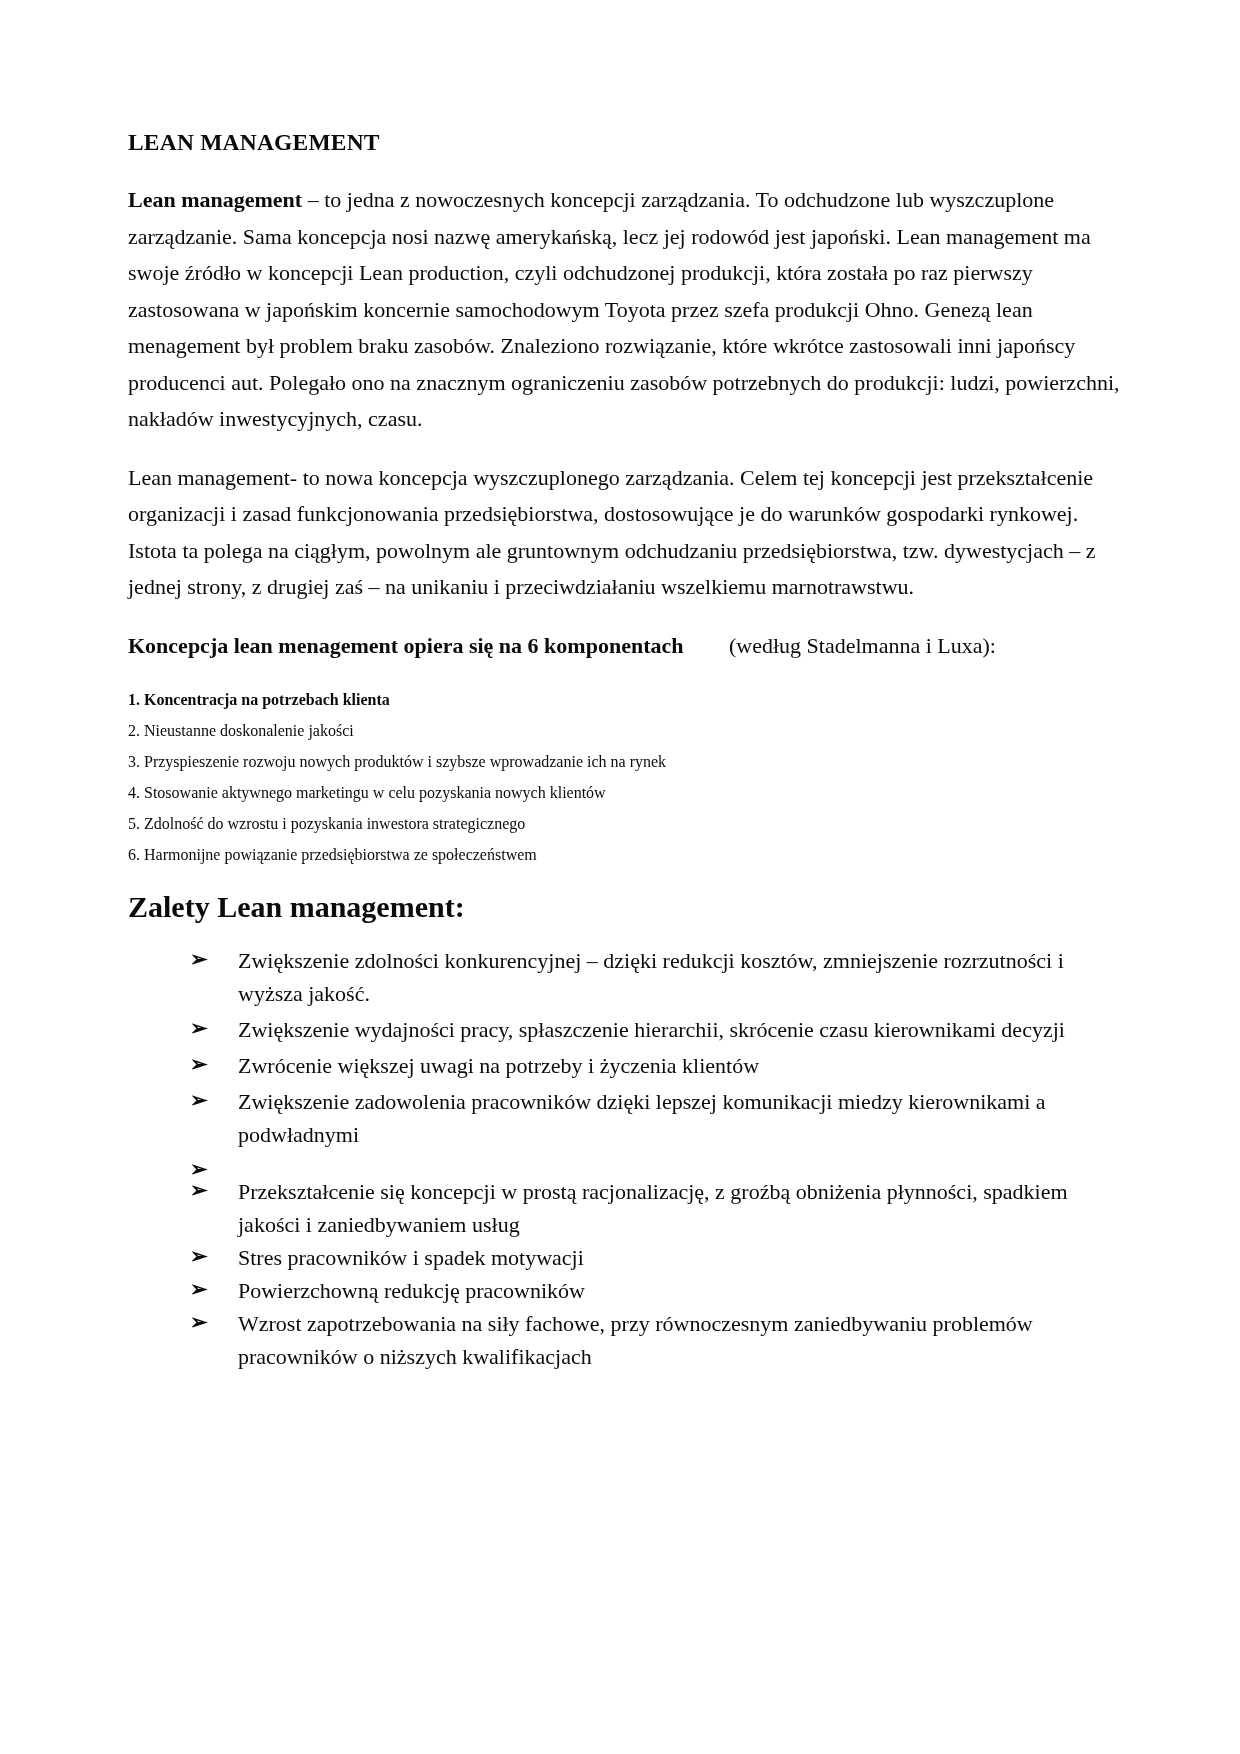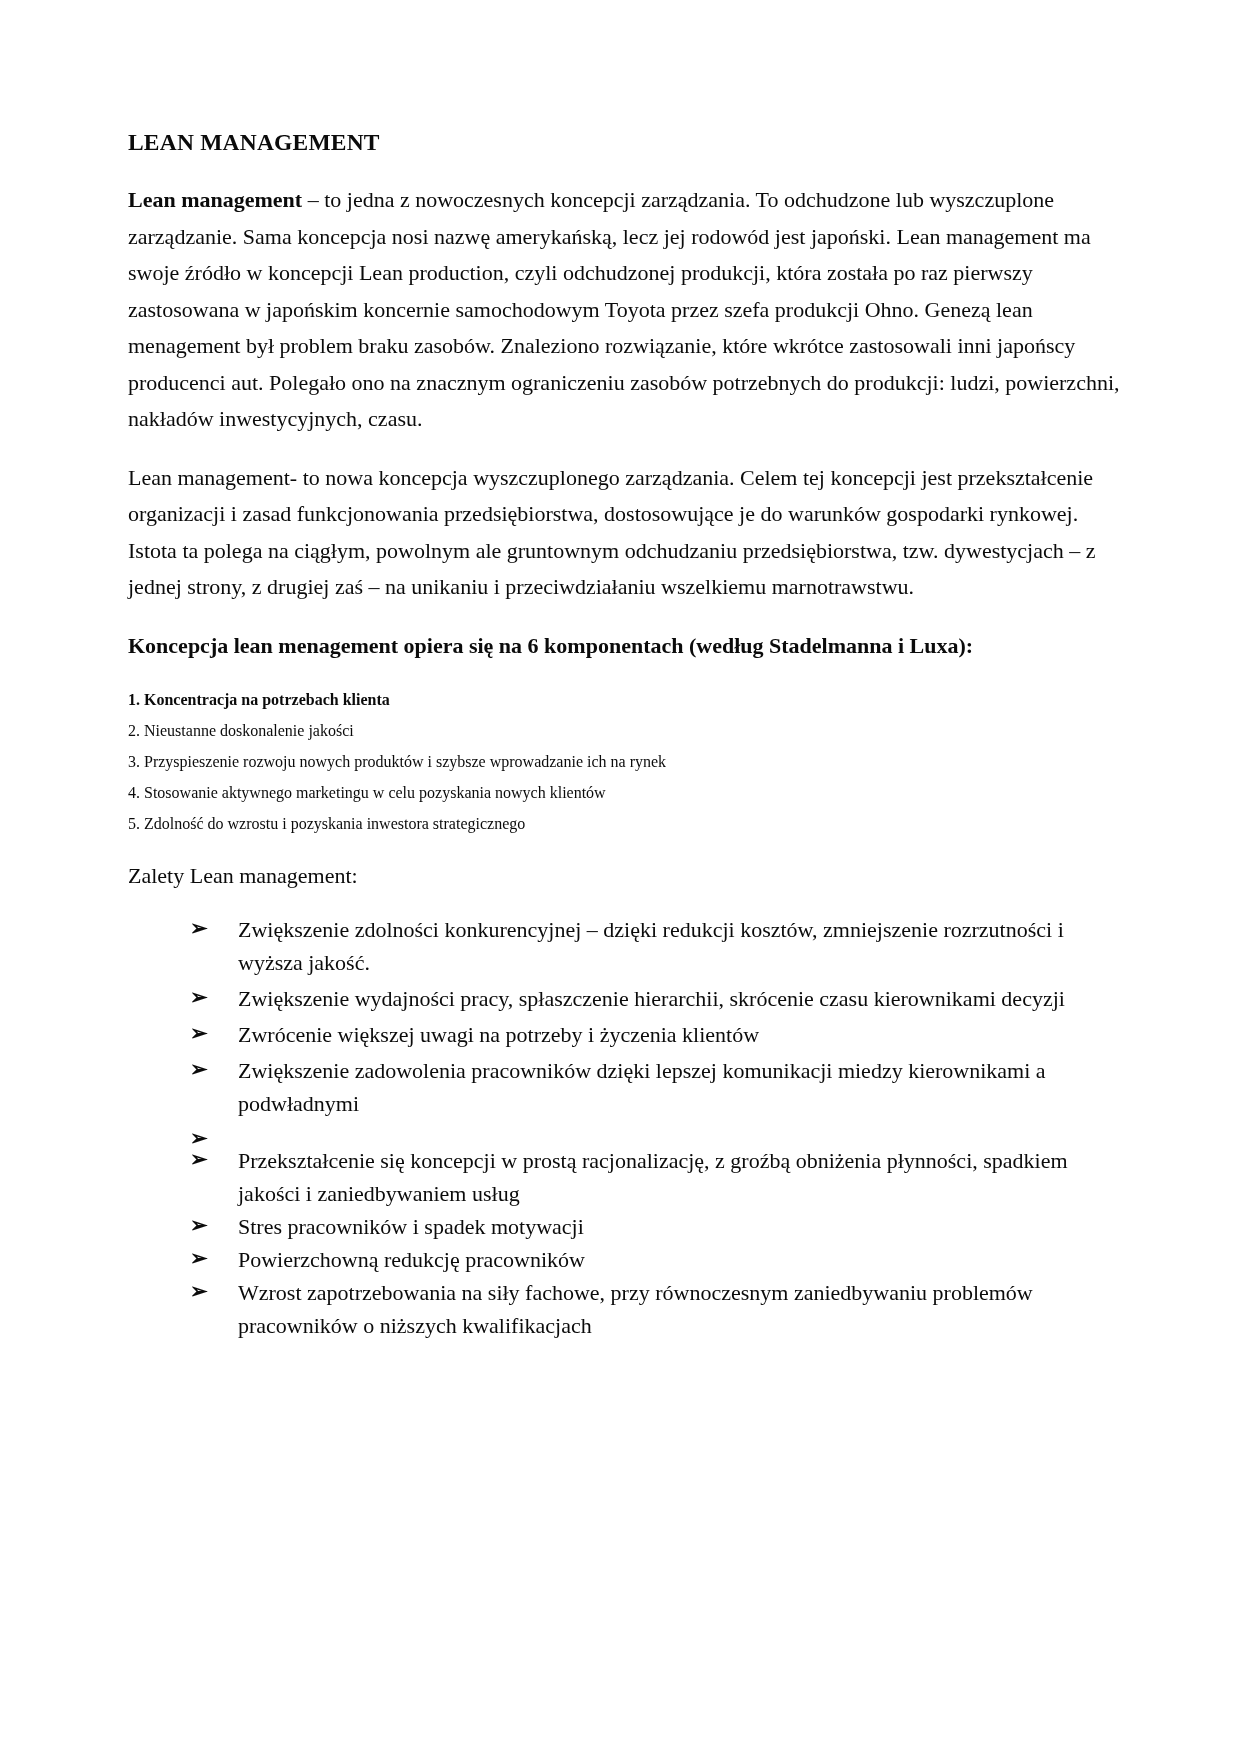--- a/index.html
+++ b/index.html
@@ -43,42 +43,43 @@
   }
   .para b { font-weight: bold; }
 
   .section-heading {
     font-size: 22px;
     font-weight: bold;
     line-height: 36px;
     margin: 0 0 20px 0;
   }
   .section-heading .light {
-    font-weight: bold;
+    font-weight: normal;
+    margin-left: 40px;
   }
 
   .num-list {
     list-style: none;
     margin: 0 0 22px 0;
     padding: 0;
     font-size: 16px;
     line-height: 31px;
   }
   .num-list li {
     margin: 0;
     padding: 0;
     white-space: nowrap;
   }
   .num-list li.semi {
     font-weight: 600;
   }
 
   .sub-heading {
-    font-size: 22px;
-    font-weight: normal;
+    font-size: 30px;
+    font-weight: bold;
     margin: 4px 0 22px 0;
     line-height: 30px;
   }
 
   .bullets {
     list-style: none;
     margin: 0 0 24px 0;
     padding: 0 0 0 62px;
     font-size: 22px;
     line-height: 33px;
@@ -112,20 +113,21 @@
   <p class="para">Lean management- to nowa koncepcja wyszczuplonego zarządzania. Celem tej koncepcji jest przekształcenie organizacji i zasad funkcjonowania przedsiębiorstwa, dostosowujące je do warunków gospodarki rynkowej.  Istota ta polega na ciągłym, powolnym ale gruntownym odchudzaniu przedsiębiorstwa, tzw. dywestycjach – z jednej strony, z drugiej zaś – na unikaniu i przeciwdziałaniu wszelkiemu marnotrawstwu.</p>
 
   <p class="section-heading"><span>Koncepcja lean menagement opiera się na 6 komponentach</span><span class="light"> (według Stadelmanna i Luxa):</span></p>
 
   <ol class="num-list">
     <li class="semi">1. Koncentracja na potrzebach klienta</li>
     <li>2. Nieustanne doskonalenie jakości</li>
     <li>3. Przyspieszenie rozwoju nowych produktów i szybsze wprowadzanie ich na rynek</li>
     <li>4. Stosowanie aktywnego marketingu w celu pozyskania nowych klientów</li>
     <li>5. Zdolność do wzrostu i pozyskania inwestora strategicznego</li>
+    <li>6. Harmonijne powiązanie przedsiębiorstwa ze społeczeństwem</li>
   </ol>
 
   <p class="sub-heading">Zalety Lean management:</p>
 
   <ul class="bullets">
     <li>
       <span class="marker">➢</span>
       <span class="txt">Zwiększenie zdolności konkurencyjnej – dzięki redukcji kosztów, zmniejszenie rozrzutności i wyższa jakość.</span>
     </li>
     <li>

